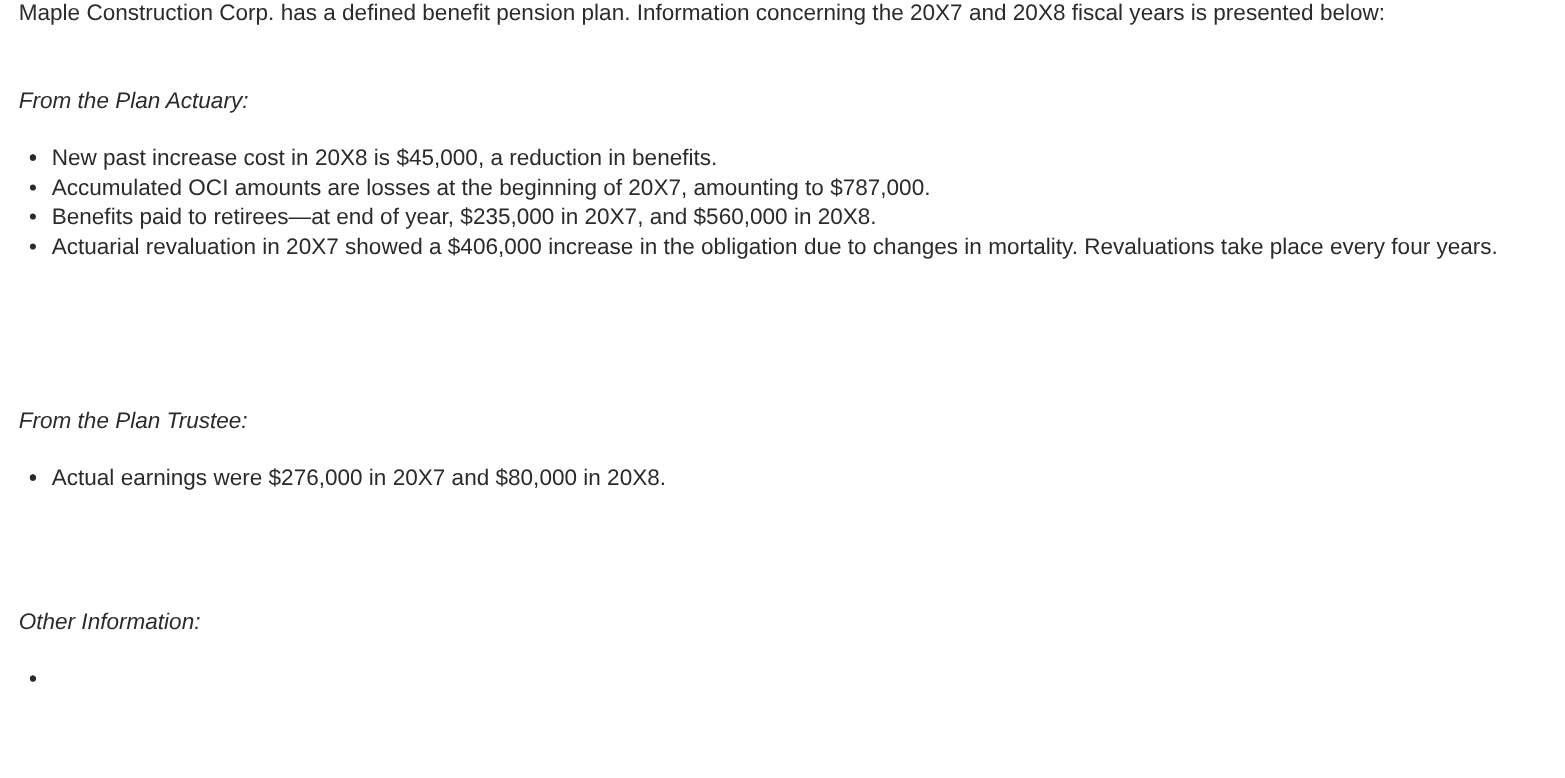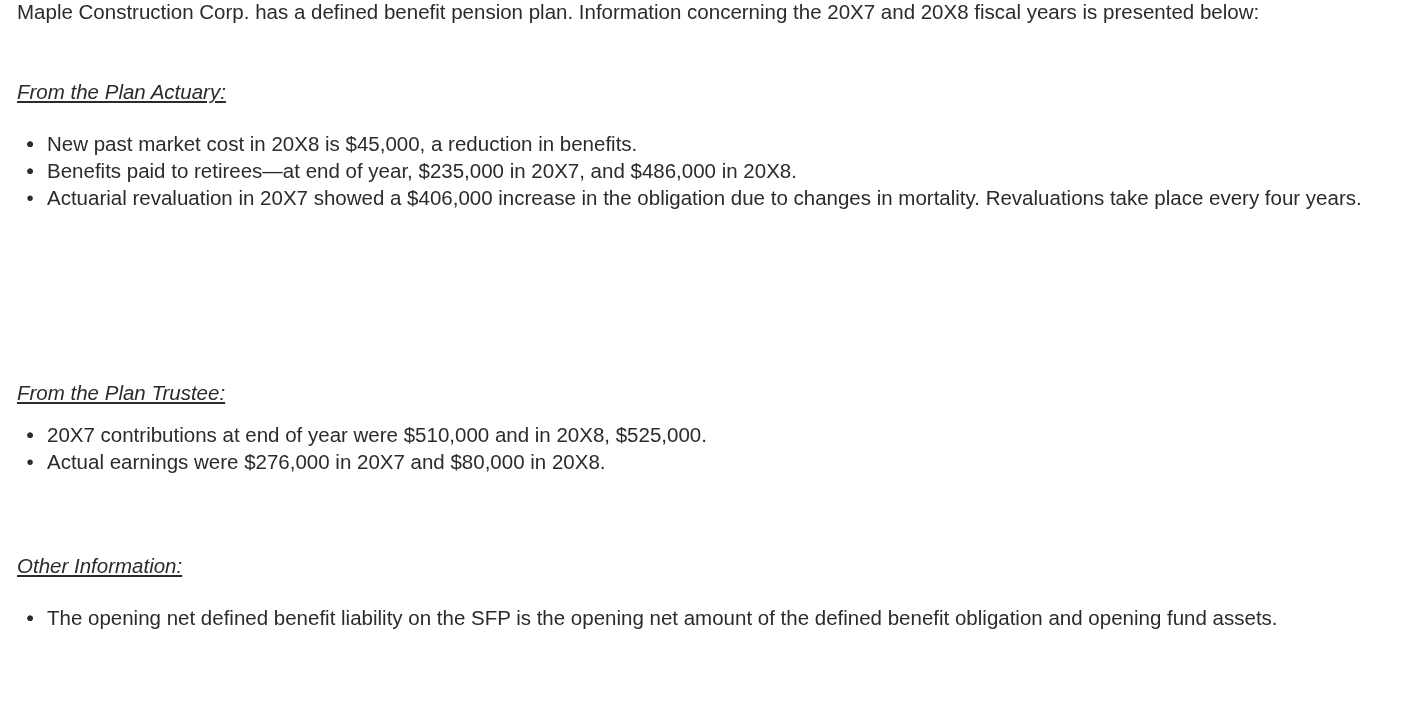--- a/index.html
+++ b/index.html
@@ -20,69 +20,68 @@
       position: relative;
       padding: 0 12px 0 17px;
     }
     .intro {
       margin: 0;
       padding-top: 0;
     }
     .section-heading {
       font-style: italic;
       margin: 0;
-      text-decoration: underline;
     }
     ul.bullets {
       margin: 0;
       padding-left: 30px;
       list-style: none;
     }
     ul.bullets li {
       position: relative;
       margin: 0;
     }
     ul.bullets li .bullet {
       position: absolute;
       left: -22px;
       top: 0;
       width: 10px;
       text-align: center;
     }
     #h-actuary { position: absolute; top: 78px; left: 17px; }
     #list-actuary { position: absolute; top: 130px; left: 17px; right: 12px; }
-    #h-trustee { position: absolute; top: 379px; left: 17px; }
+    #h-trustee { position: absolute; top: 369px; left: 17px; }
     #list-trustee { position: absolute; top: 421px; left: 17px; right: 12px; }
     #h-other { position: absolute; top: 552px; left: 17px; }
     #list-other { position: absolute; top: 604px; left: 17px; right: 12px; }
     .intro { position: absolute; top: -2px; left: 17px; right: 12px; }
   </style>
 </head>
 <body>
 
 <div class="page">
 
   <p class="intro">Maple Construction Corp. has a defined benefit pension plan. Information concerning the 20X7 and 20X8 fiscal years is presented below:</p>
 
   <p class="section-heading" id="h-actuary">From the Plan Actuary:</p>
   <ul class="bullets" id="list-actuary">
     <li><span class="bullet">•</span></li>
     <li><span class="bullet">•</span></li>
-    <li><span class="bullet">•</span><span>New past market cost in 20X8 is $45,000, a reduction in benefits.</span></li>
-    <li><span class="bullet">•</span></li>
-    <li><span class="bullet">•</span><span>Benefits paid to retirees—at end of year, $235,000 in 20X7, and $486,000 in 20X8.</span></li>
+    <li><span class="bullet">•</span><span>New past increase cost in 20X8 is $45,000, a reduction in benefits.</span></li>
+    <li><span class="bullet">•</span><span>Accumulated OCI amounts are losses at the beginning of 20X7, amounting to $787,000.</span></li>
+    <li><span class="bullet">•</span><span>Benefits paid to retirees—at end of year, $235,000 in 20X7, and $560,000 in 20X8.</span></li>
     <li><span class="bullet">•</span><span>Actuarial revaluation in 20X7 showed a $406,000 increase in the obligation due to changes in  mortality. Revaluations take place every four years.</span></li>
   </ul>
 
   <p class="section-heading" id="h-trustee">From the Plan Trustee:</p>
   <ul class="bullets" id="list-trustee">
     <li><span class="bullet">•</span></li>
-    <li><span class="bullet">•</span><span>20X7 contributions at end of year were $510,000 and in 20X8, $525,000.</span></li>
+    <li><span class="bullet">•</span></li>
     <li><span class="bullet">•</span><span>Actual earnings were $276,000 in 20X7 and $80,000 in 20X8.</span></li>
   </ul>
 
   <p class="section-heading" id="h-other">Other Information:</p>
   <ul class="bullets" id="list-other">
     <li><span class="bullet">•</span></li>
-    <li><span class="bullet">•</span><span>The opening net defined benefit liability on the SFP is the opening net amount of the defined benefit obligation and opening fund assets.</span></li>
+    <li><span class="bullet">•</span></li>
   </ul>
 
 </div>
 
 </body></html>

